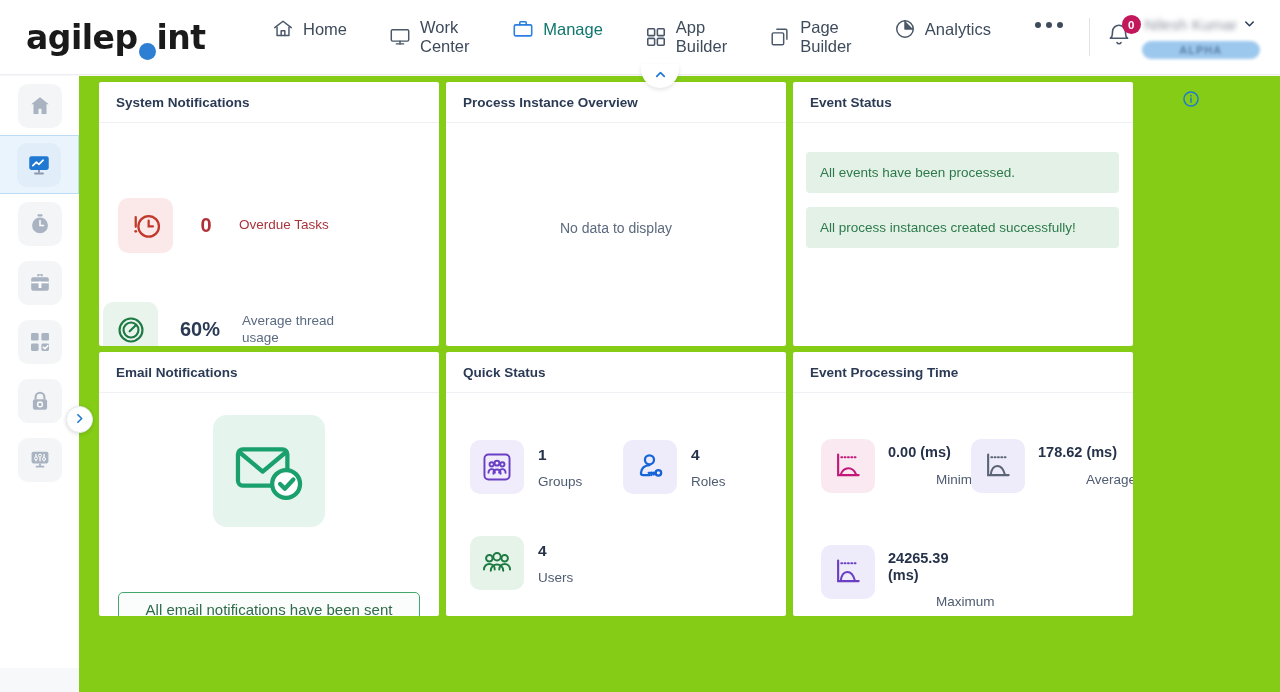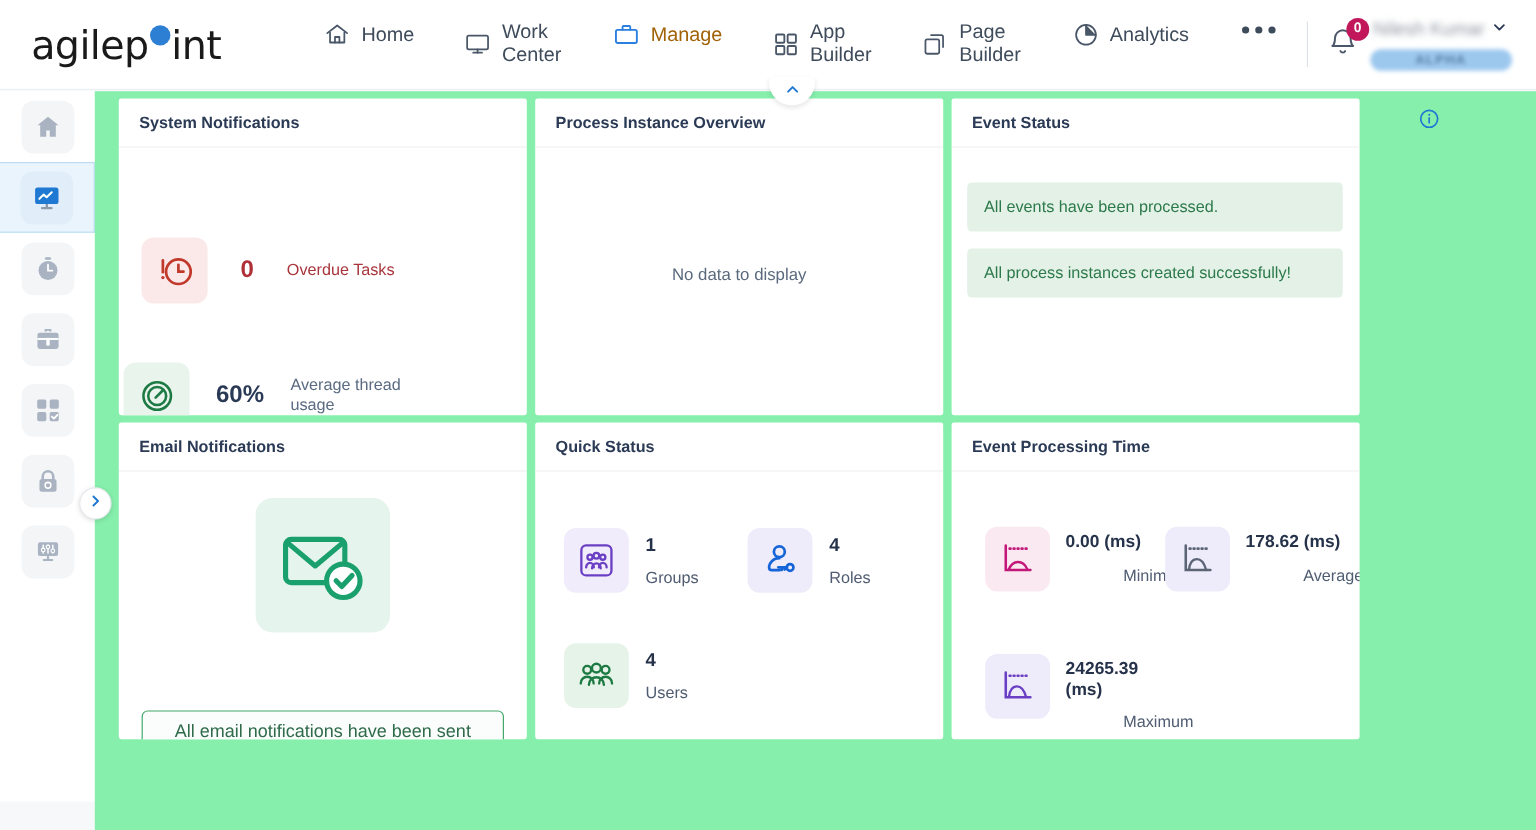--- a/index.html
+++ b/index.html
@@ -13,36 +13,36 @@
   
   .header {
     position: absolute; left: 0; top: 0; width: 1280px; height: 75px;
     background: #ffffff;
     display: flex; align-items: center;
     border-bottom: 1px solid #eceef1;
   }
   .logo { margin-left: 26px; width: 160px; display: flex; align-items: center; }
   .logo-text {
     font-size: 33px; letter-spacing: -0.5px; color: #1a1a1a;
-    font-family: "DejaVu Sans", sans-serif; font-weight: 400;
-    display: flex; align-items: flex-start;
+    font-family: "DejaVu Sans", sans-serif; font-weight: 700;
+    display: flex; align-items: flex-end;
   }
   .logo-dot {
     width: 17px; height: 17px; border-radius: 50%;
     background: #2d7fd3; display: inline-block;
     margin: 0 1px; position: relative; top: 3px;
   }
 
   .nav { display: flex; align-items: flex-start; margin-left: 70px; gap: 10px; }
   .nav-item {
     display: flex; align-items: center; gap: 9px;
     padding: 6px 16px; cursor: pointer;
     color: #3e4b5b; font-size: 16.5px;
   }
-  .nav-item.active { color: #a16207; }
+  .nav-item.active { color: #0f766e; }
   .nav-item svg { display: block; }
 
   .nav-dots { display: flex; gap: 5px; padding: 10px 18px; cursor: pointer; }
   .nav-dots i { width: 6px; height: 6px; border-radius: 50%; background: #3e4b5b; display: block; }
 
   .hdr-divider { width: 1px; height: 38px; background: #dfe3e8; margin: 0 16px 0 8px; }
 
   .bell-wrap { position: relative; cursor: pointer; margin-right: 10px; }
   .bell-badge {
     position: absolute; top: -7px; right: -9px;
@@ -93,21 +93,21 @@
     background: #fff; border: 1px solid #e6e9ed;
     box-shadow: 0 1px 4px rgba(0,0,0,.14);
     display: flex; align-items: center; justify-content: center;
     cursor: pointer; z-index: 20;
   }
 
   
   .main {
     position: absolute; left: 79px; top: 76px;
     width: 1201px; height: 616px;
-    background: #86efac;
+    background: #84cc16;
   }
   .collapse-tab {
     position: absolute; left: 562px; top: -12px;
     width: 38px; height: 24px;
     border-radius: 0 0 20px 20px;
     background: #fff; box-shadow: 0 2px 4px rgba(0,0,0,.10);
     display: flex; align-items: flex-start; justify-content: center;
     padding-top: 3px; cursor: pointer; z-index: 15;
   }
   .grid {

